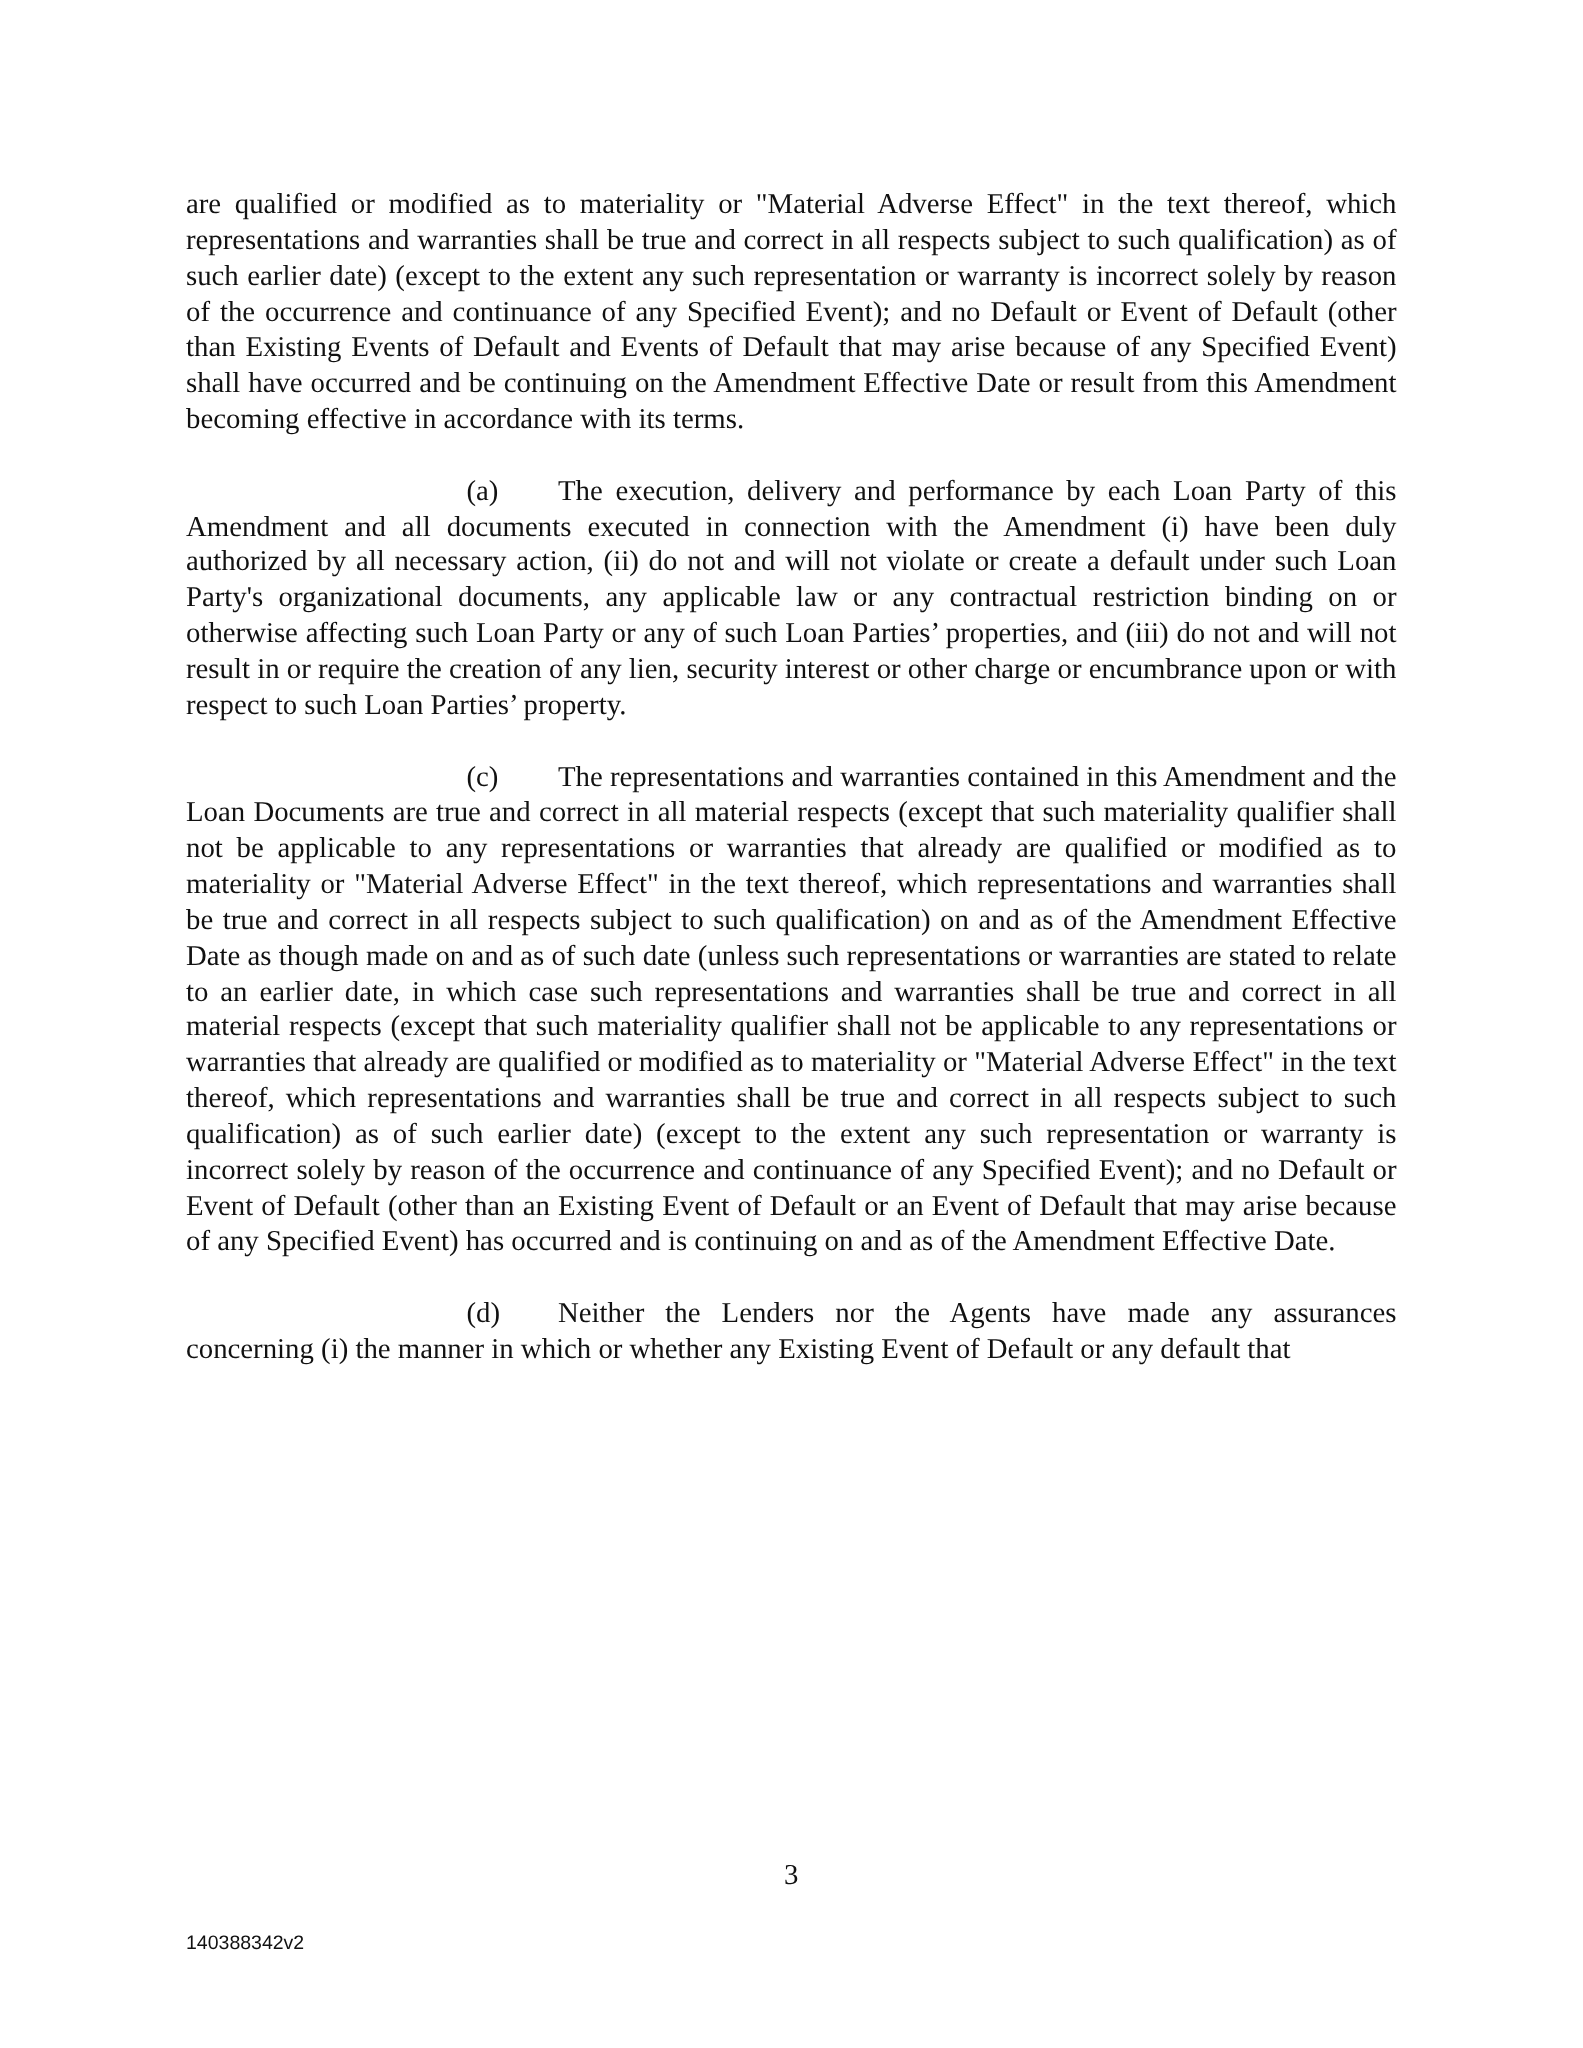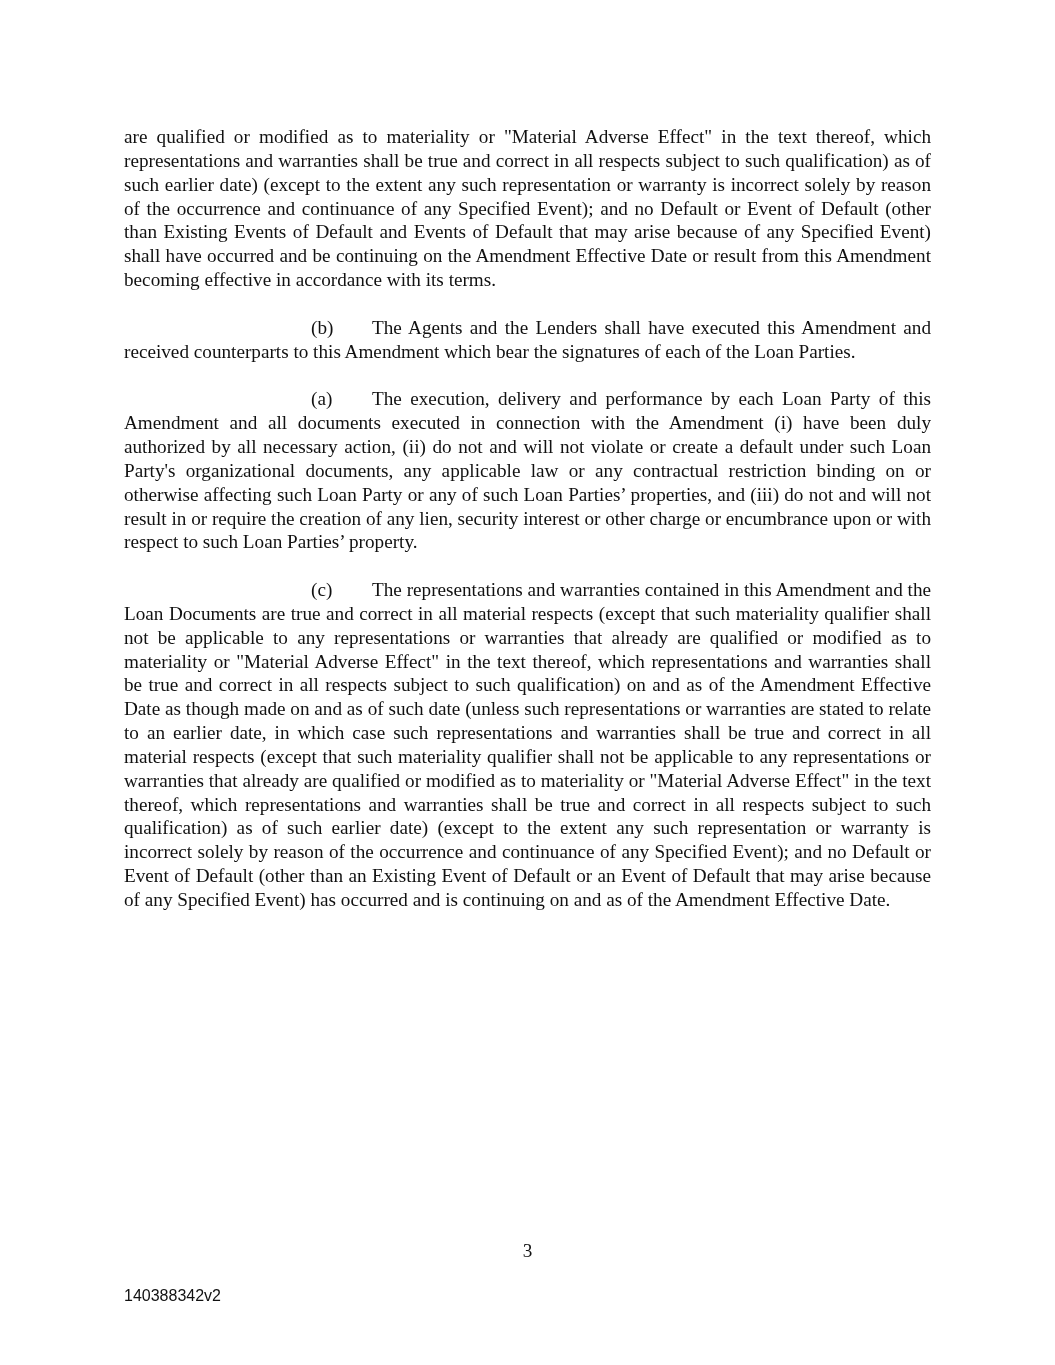--- a/index.html
+++ b/index.html
@@ -12,33 +12,33 @@
     .p { text-align: justify; margin: 0 0 23.85px 0; }
     .p .lab { display: inline-block; margin-left: 187px; width: 61px; }
     .p .hnum { display: inline-block; margin-left: 123px; width: 64px; }
     .u { text-decoration: underline; }
     .pagenum {
       position: absolute; left: 0; width: 1055px; top: 1240px; text-align: center;
       font-family: "Liberation Serif", serif; font-size: 19.2px; color: #111;
     }
     .docid {
       position: absolute; left: 124px; top: 1287px;
-      font-family: "Liberation Sans", sans-serif; font-size: 16px; color: #111;
+      font-family: "Liberation Sans", sans-serif; font-size: 13px; color: #111;
     }
   </style>
 </head>
 <body>
 
 <div class="page">
   <p class="p"><span>are qualified or modified as to materiality or "Material Adverse Effect" in the text thereof, which representations and warranties shall be true and correct in all respects subject to such qualification) as of such earlier date) (except to the extent any such representation or warranty is incorrect solely by reason of the occurrence and continuance of any Specified Event); and no Default or Event of Default (other than Existing Events of Default and Events of Default that may arise because of any Specified Event) shall have occurred and be continuing on the Amendment Effective Date or result from this Amendment becoming effective in accordance with its terms.</span></p>
 
-  <p class="p"><span class="lab">(b)</span><span>The Agents and the Lenders shall have executed this Amendment and received counterparts to this Amendment which bear the signatures of each of the Loan Parties.</span></p>
 
 
   <p class="p"><span class="lab">(a)</span><span>The execution, delivery and performance by each Loan Party of this Amendment and all documents executed in connection with the Amendment (i) have been duly authorized by all necessary action, (ii) do not and will not violate or create a default under such Loan Party's organizational documents, any applicable law or any contractual restriction binding on or otherwise affecting such Loan Party or any of such Loan Parties’ properties, and (iii) do not and will not result in or require the creation of any lien, security interest or other charge or encumbrance upon or with respect to such Loan Parties’ property.</span></p>
 
 
   <p class="p"><span class="lab">(c)</span><span>The representations and warranties contained in this Amendment and the Loan Documents are true and correct in all material respects (except that such materiality qualifier shall not be applicable to any representations or warranties that already are qualified or modified as to materiality or "Material Adverse Effect" in the text thereof, which representations and warranties shall be true and correct in all respects subject to such qualification) on and as of the Amendment Effective Date as though made on and as of such date (unless such representations or warranties are stated to relate to an earlier date, in which case such representations and warranties shall be true and correct in all material respects (except that such materiality qualifier shall not be applicable to any representations or warranties that already are qualified or modified as to materiality or "Material Adverse Effect" in the text thereof, which representations and warranties shall be true and correct in all respects subject to such qualification) as of such earlier date) (except to the extent any such representation or warranty is incorrect solely by reason of the occurrence and continuance of any Specified Event); and no Default or Event of Default (other than an Existing Event of Default or an Event of Default that may arise because of any Specified Event) has occurred and is continuing on and as of the Amendment Effective Date.</span></p>
 
+  <p class="p"><span class="lab">(d)</span><span>Neither the Lenders nor the Agents have made any assurances concerning (i) the manner in which or whether any Existing Event of Default or any default that</span></p>
 </div>
 
 <div class="pagenum">3</div>
 <div class="docid">140388342v2</div>
 
 </body></html>

